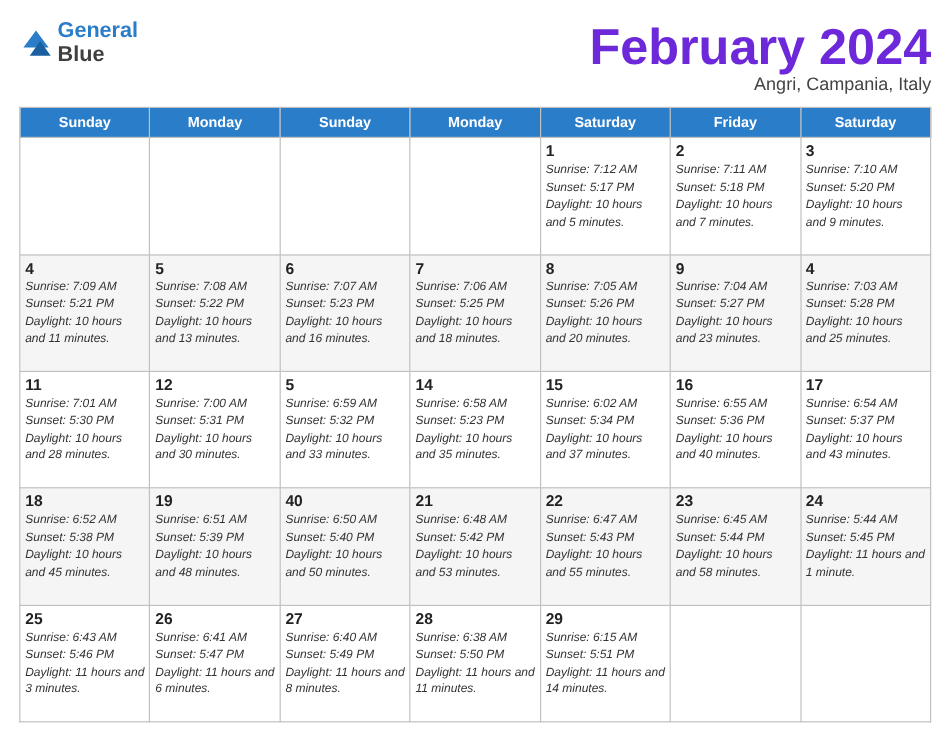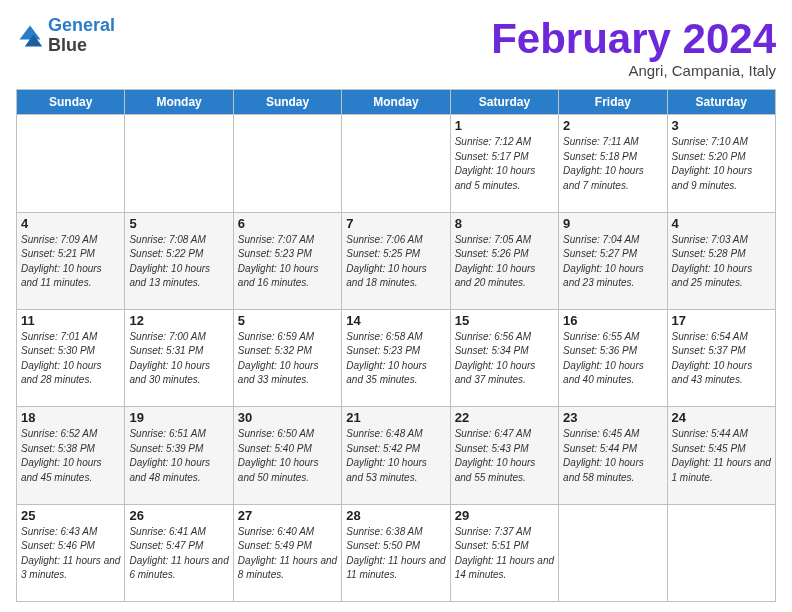--- a/index.html
+++ b/index.html
@@ -238,21 +238,21 @@
           </td>
           <td>
             <span class="day-num">14</span>
             <div class="day-info">Sunrise: 6:58 AM
 Sunset: 5:23 PM
 Daylight: 10 hours
 and 35 minutes.</div>
           </td>
           <td>
             <span class="day-num">15</span>
-            <div class="day-info">Sunrise: 6:56 AM
+            <div class="day-info">Sunrise: 6:02 AM
 Sunset: 5:34 PM
 Daylight: 10 hours
 and 37 minutes.</div>
           </td>
           <td>
             <span class="day-num">16</span>
             <div class="day-info">Sunrise: 6:55 AM
 Sunset: 5:36 PM
 Daylight: 10 hours
 and 40 minutes.</div>
@@ -274,21 +274,21 @@
 and 45 minutes.</div>
           </td>
           <td>
             <span class="day-num">19</span>
             <div class="day-info">Sunrise: 6:51 AM
 Sunset: 5:39 PM
 Daylight: 10 hours
 and 48 minutes.</div>
           </td>
           <td>
-            <span class="day-num">30</span>
+            <span class="day-num">40</span>
             <div class="day-info">Sunrise: 6:50 AM
 Sunset: 5:40 PM
 Daylight: 10 hours
 and 50 minutes.</div>
           </td>
           <td>
             <span class="day-num">21</span>
             <div class="day-info">Sunrise: 6:48 AM
 Sunset: 5:42 PM
 Daylight: 10 hours
@@ -340,21 +340,21 @@
           </td>
           <td>
             <span class="day-num">28</span>
             <div class="day-info">Sunrise: 6:38 AM
 Sunset: 5:50 PM
 Daylight: 11 hours
 and 11 minutes.</div>
           </td>
           <td>
             <span class="day-num">29</span>
-            <div class="day-info">Sunrise: 7:37 AM
+            <div class="day-info">Sunrise: 6:15 AM
 Sunset: 5:51 PM
 Daylight: 11 hours
 and 14 minutes.</div>
           </td>
           <td class="empty"></td>
           <td class="empty"></td>
         </tr>
       </tbody>
   </table>
 </div>

